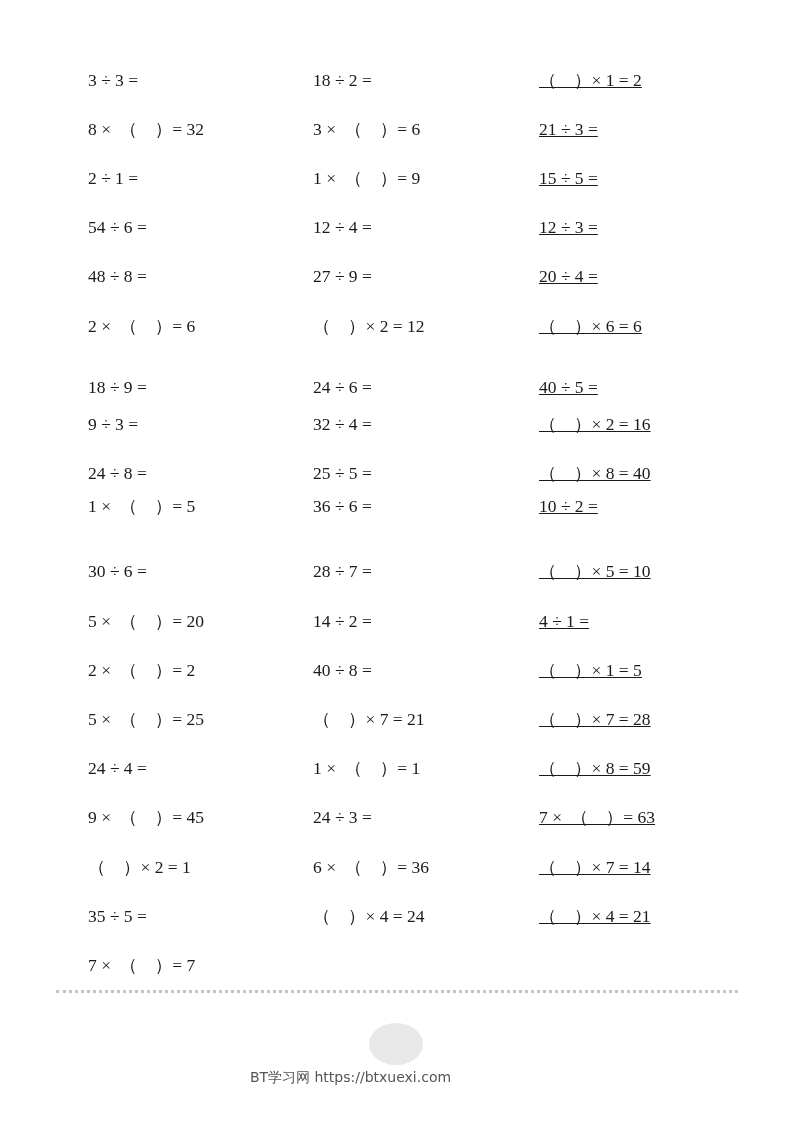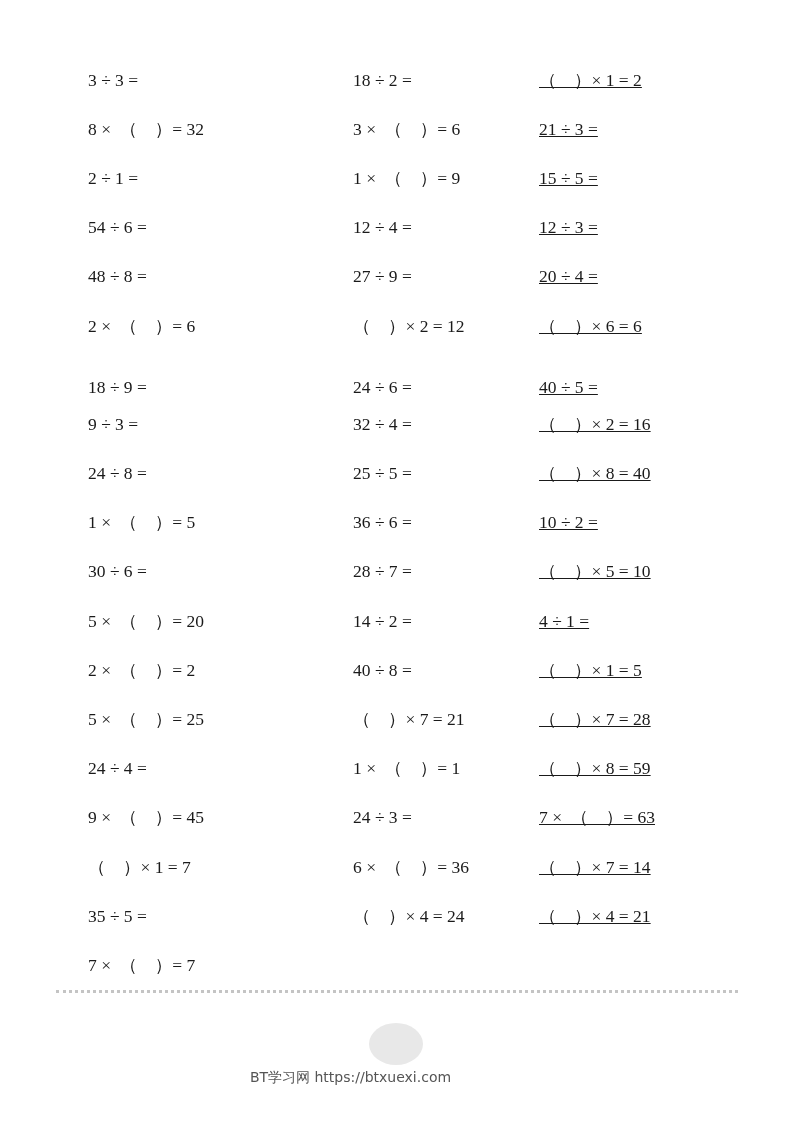--- a/index.html
+++ b/index.html
@@ -29,21 +29,21 @@
     }
     .cell {
       position: absolute;
       top: 0;
       font-size: 17.5px;
       line-height: 30px;
       white-space: pre;
       letter-spacing: 0px;
     }
     .col-0 { left: 88px; }
-    .col-1 { left: 313px; margin-left: 40px; }
+    .col-1 { left: 313px; }
     .col-2 { left: 539px; text-decoration: underline; }
     .divider {
       position: absolute;
       left: 56px;
       top: 990px;
       width: 682px;
       height: 0;
       border-top: 3px dotted #c4c4c4;
     }
     .page-badge {
@@ -108,21 +108,21 @@
   <div class="row" style="top:409px">
     <span class="cell col-0">9 ÷ 3 =</span>
     <span class="cell col-1">32 ÷ 4 =</span>
     <span class="cell col-2">（　）× 2 = 16</span>
   </div>
   <div class="row" style="top:458px">
     <span class="cell col-0">24 ÷ 8 =</span>
     <span class="cell col-1">25 ÷ 5 =</span>
     <span class="cell col-2">（　）× 8 = 40</span>
   </div>
-  <div class="row" style="top:507px">
+  <div class="row" style="top:491px">
     <span class="cell col-0">1 ×  （　）= 5</span>
     <span class="cell col-1">36 ÷ 6 =</span>
     <span class="cell col-2">10 ÷ 2 =</span>
   </div>
   <div class="row" style="top:556px">
     <span class="cell col-0">30 ÷ 6 =</span>
     <span class="cell col-1">28 ÷ 7 =</span>
     <span class="cell col-2">（　）× 5 = 10</span>
   </div>
   <div class="row" style="top:606px">
@@ -144,21 +144,21 @@
     <span class="cell col-0">24 ÷ 4 =</span>
     <span class="cell col-1">1 ×  （　）= 1</span>
     <span class="cell col-2">（　）× 8 = 59</span>
   </div>
   <div class="row" style="top:802px">
     <span class="cell col-0">9 ×  （　）= 45</span>
     <span class="cell col-1">24 ÷ 3 =</span>
     <span class="cell col-2">7 ×  （　）= 63</span>
   </div>
   <div class="row" style="top:852px">
-    <span class="cell col-0">（　）× 1 = 7</span>
+    <span class="cell col-0">（　）× 2 = 1</span>
     <span class="cell col-1">6 ×  （　）= 36</span>
     <span class="cell col-2">（　）× 7 = 14</span>
   </div>
   <div class="row" style="top:901px">
     <span class="cell col-0">35 ÷ 5 =</span>
     <span class="cell col-1">（　）× 4 = 24</span>
     <span class="cell col-2">（　）× 4 = 21</span>
   </div>
   <div class="row" style="top:950px">
     <span class="cell col-0">7 ×  （　）= 7</span>

